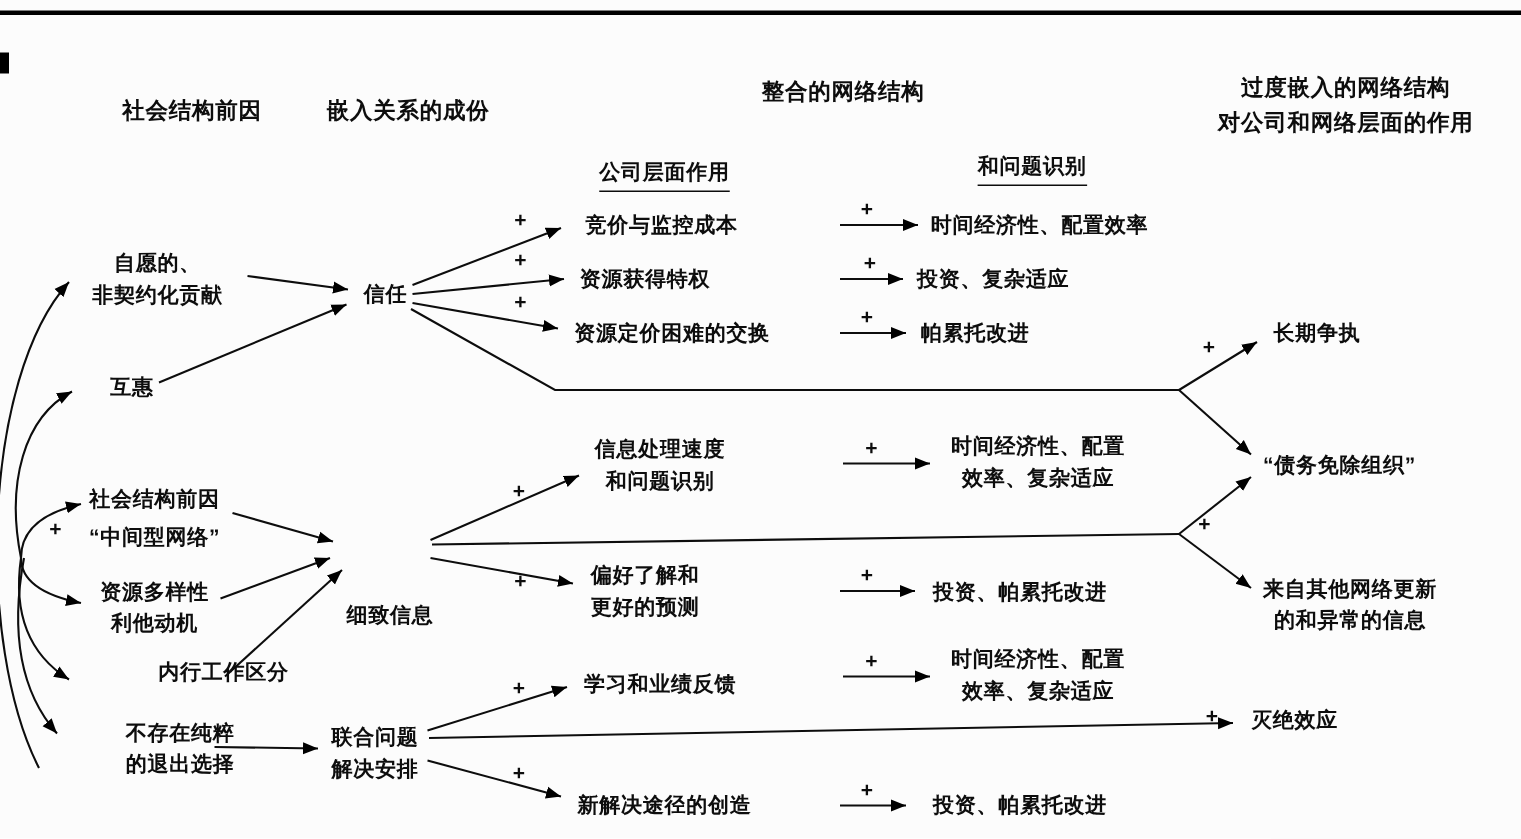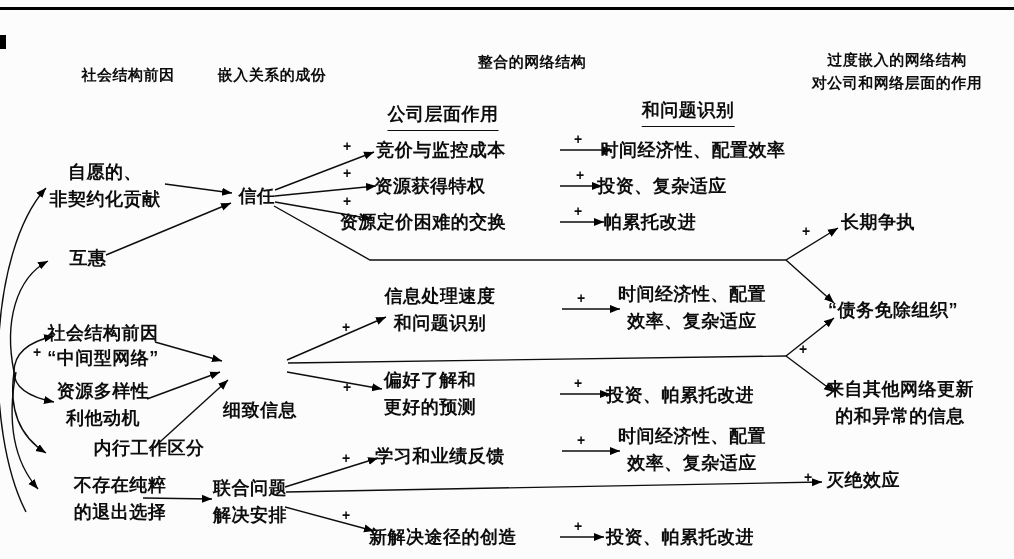--- a/index.html
+++ b/index.html
@@ -6,21 +6,21 @@
   html,body { background:#ffffff; }
   #canvas {
     position:relative; width:1014px; height:559px;
     background:#fcfcfc; overflow:hidden;
     font-family:"Liberation Sans", sans-serif;
     color:#0d0d0d;
   }
   .node {
     position:absolute; transform:translate(-50%,-50%);
     white-space:pre; text-align:center;
-    font-weight:bold; font-size:18px; line-height:1.5;
+    font-weight:bold; font-size:14px; line-height:1.5;
     letter-spacing:0.5px;
   }
   .hdr { font-size:15px; }
   .u { border-bottom:1.5px solid #0d0d0d; padding-bottom:2px; }
   .plus {
     position:absolute; transform:translate(-50%,-50%);
     font-weight:bold; font-size:14px; line-height:1;
   }
   svg.arrows { position:absolute; left:0; top:0; }
   .top-rule { position:absolute; left:0; top:7px; width:1014px; height:3px; background:#000; }
@@ -79,21 +79,21 @@
       <path d="M786,260 L834,303" marker-end="url(#ah)"></path>
       <path d="M288,363 L786,356"></path>
       <path d="M786,356 L834,318" marker-end="url(#ah)"></path>
       <path d="M786,356 L834,392" marker-end="url(#ah)"></path>
       <path d="M286,492 L822,482" marker-end="url(#ah)"></path>
     </g>
   </svg>
 
   <div class="node hdr" style="left:128px; top:75px;">社会结构前因</div>
   <div class="node hdr" style="left:272px; top:75px;">嵌入关系的成份</div>
-  <div class="node hdr" style="left:532px; top:62px;text-align:center;">整合的网络结构</div>
+  <div class="node hdr" style="left:562px; top:62px;text-align:center;">整合的网络结构</div>
   <div class="node hdr" style="left:897px; top:71px;">过度嵌入的网络结构
 对公司和网络层面的作用</div>
   <div class="node u" style="left:443px; top:116px;">公司层面作用</div>
   <div class="node u" style="left:688px; top:112px;">和问题识别</div>
 
   <div class="node" style="left:105px; top:186px;">自愿的、
 非契约化贡献</div>
   <div class="node" style="left:88px; top:258px;">互惠</div>
   <div class="node" style="left:103px; top:333px;">社会结构前因</div>
   <div class="node" style="left:103px; top:358px;">“中间型网络”</div>
@@ -103,21 +103,21 @@
   <div class="node" style="left:100px; top:499px;margin-left:20px;">不存在纯粹
 的退出选择</div>
 
   <div class="node" style="left:257px; top:196px;">信任</div>
   <div class="node" style="left:260px; top:366px;margin-top:44px;">细致信息</div>
   <div class="node" style="left:250px; top:502px;">联合问题
 解决安排</div>
 
   <div class="node" style="left:441px; top:150px;">竞价与监控成本</div>
   <div class="node" style="left:430px; top:186px;">资源获得特权</div>
-  <div class="node" style="left:423px; top:222px;">资源定价困难的交换</div>
+  <div class="node" style="left:448px; top:222px;">资源定价困难的交换</div>
   <div class="node" style="left:440px; top:310px;">信息处理速度
 和问题识别</div>
   <div class="node" style="left:430px; top:394px;">偏好了解和
 更好的预测</div>
   <div class="node" style="left:440px; top:456px;">学习和业绩反馈</div>
   <div class="node" style="left:443px; top:537px;">新解决途径的创造</div>
 
   <div class="node" style="left:693px; top:150px;">时间经济性、配置效率</div>
   <div class="node" style="left:662px; top:186px;">投资、复杂适应</div>
   <div class="node" style="left:650px; top:222px;">帕累托改进</div>

